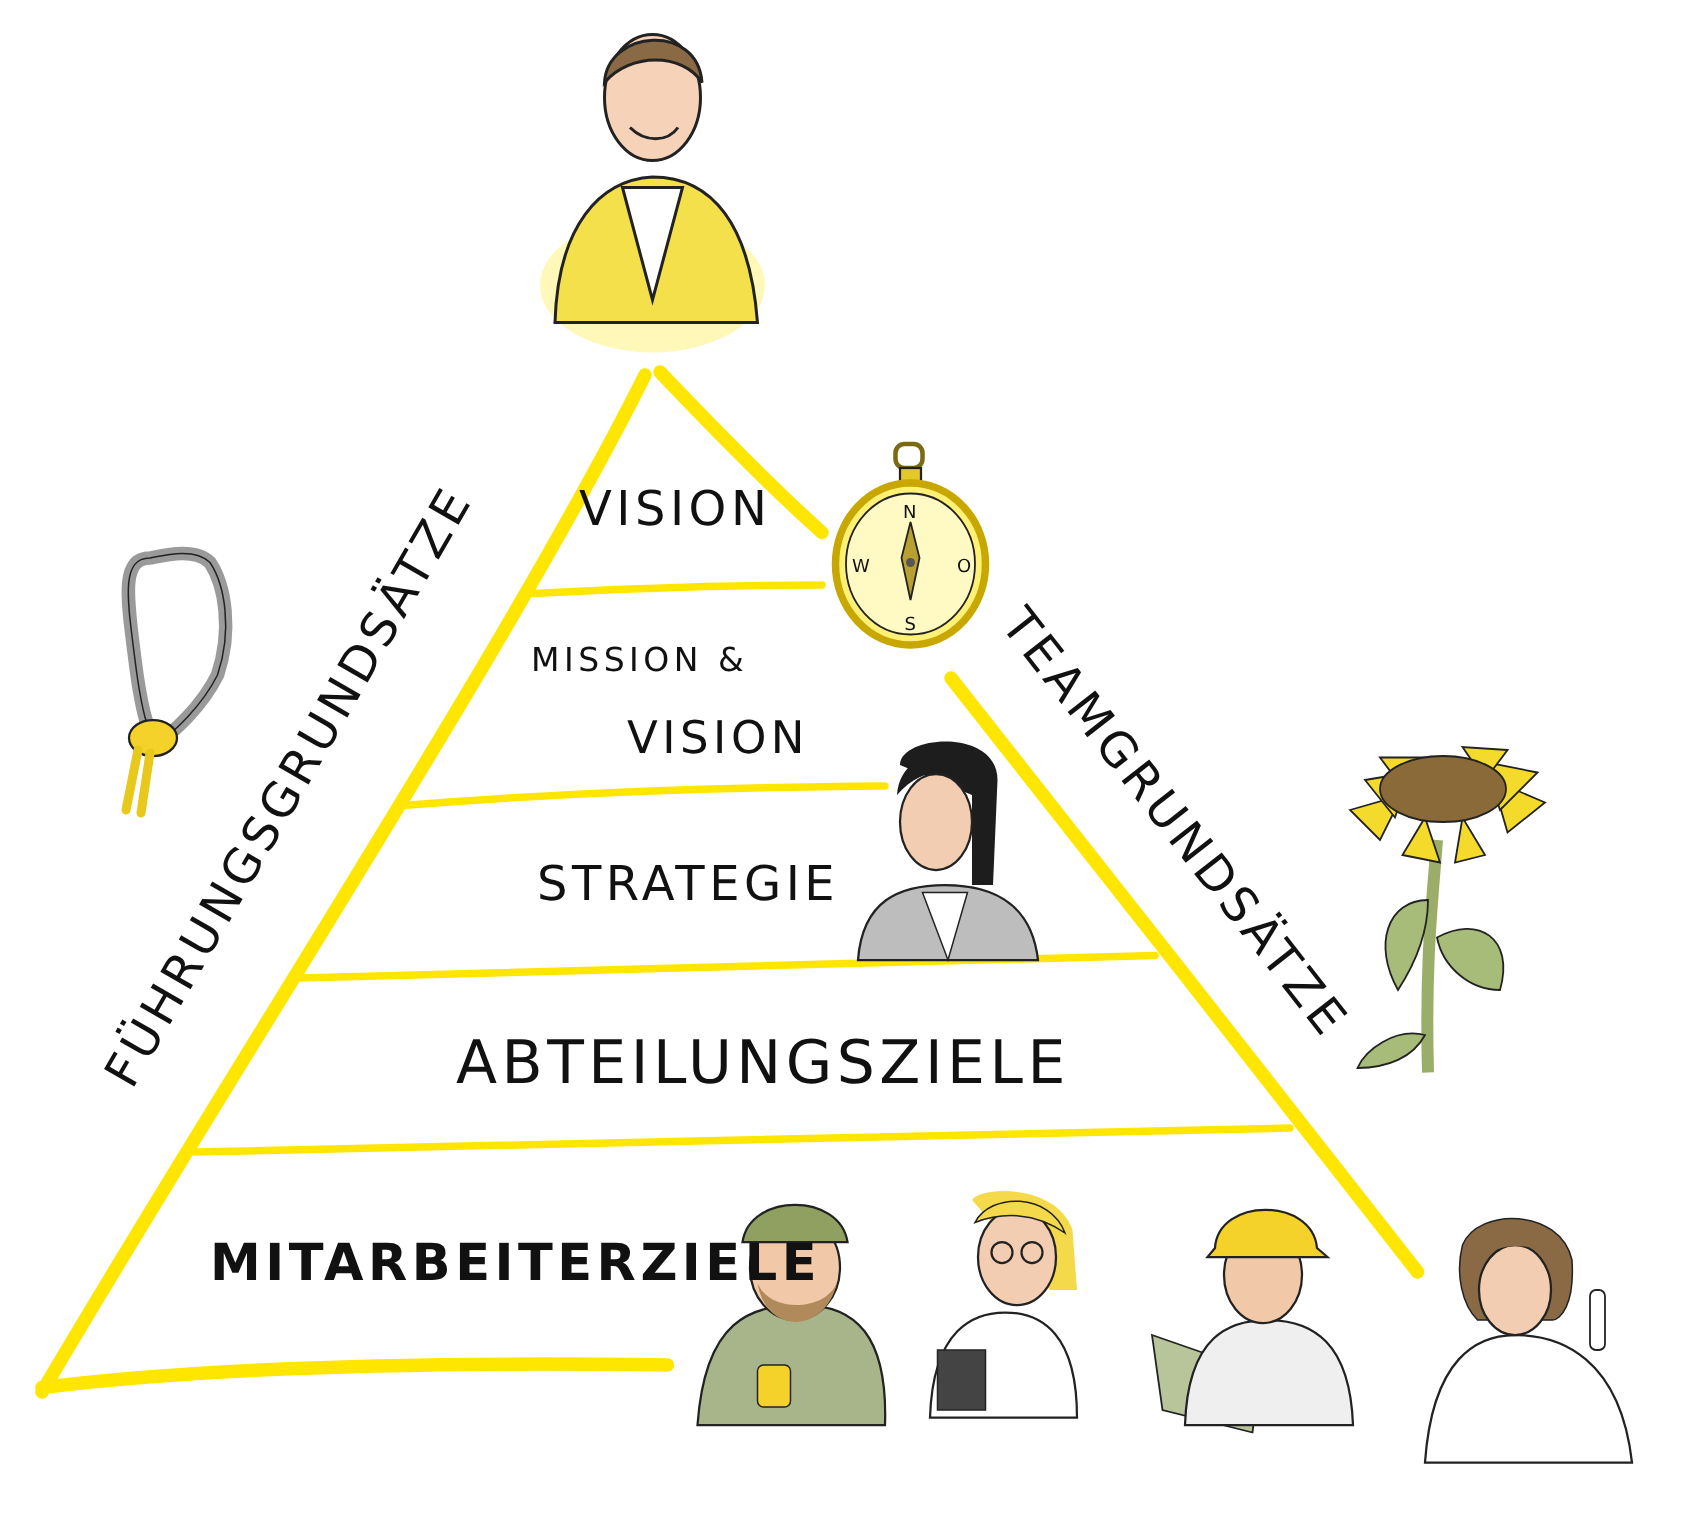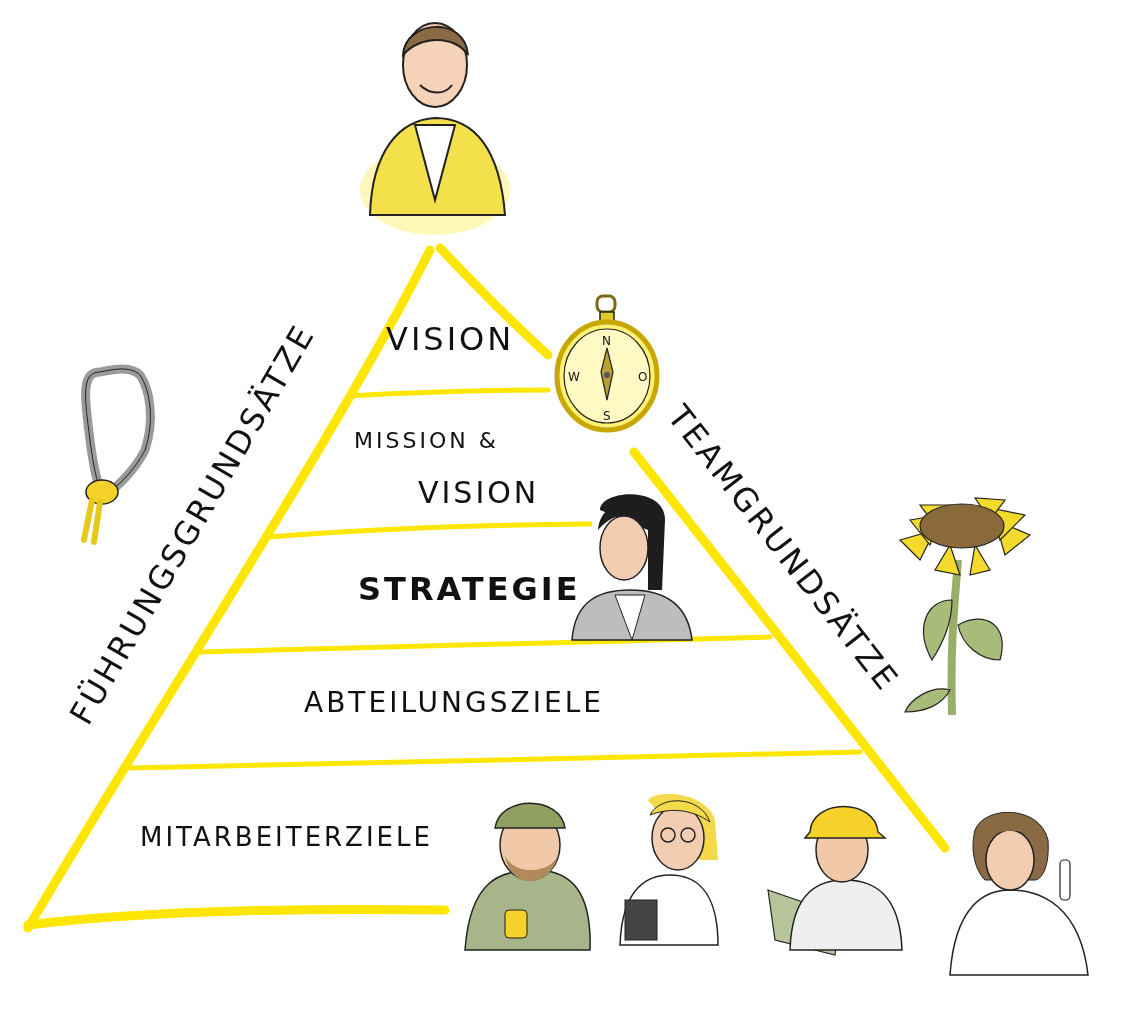--- a/index.html
+++ b/index.html
@@ -108,18 +108,18 @@
     <path d="M975 830 C 985 805, 1040 805, 1048 840 C 1050 870, 1040 880, 1035 880 L 985 880 C 975 870, 970 850, 975 830 Z" fill="#8A6A45" stroke="#222" stroke-width="1"></path>
     <ellipse cx="1010" cy="860" rx="24" ry="30" fill="#F2CDB2" stroke="#222" stroke-width="1.5"></ellipse>
     <path d="M985 830 C 995 815, 1030 815, 1035 838 C 1020 828, 1000 828, 985 840 Z" fill="#8A6A45"></path>
     <rect x="1060" y="860" width="10" height="40" rx="4" fill="#ffffff" stroke="#222" stroke-width="1.2"></rect>
   </g>
 </svg>
 
 <div class="lbl" style="left:386px;top:320px;font-size:32px;">VISION</div>
 <div class="lbl" style="left:354px;top:428px;font-size:22px;">MISSION &amp;</div>
 <div class="lbl" style="left:418px;top:475px;font-size:30px;">VISION</div>
-<div class="lbl" style="left:358px;top:570px;font-size:32px;font-weight:bold;">STRATEGIE</div>
-<div class="lbl" style="left:304px;top:686px;font-size:28px;">ABTEILUNGSZIELE</div>
-<div class="lbl" style="left:140px;top:822px;font-size:26px;">MITARBEITERZIELE</div>
+<div class="lbl" style="left:358px;top:570px;font-size:32px;">STRATEGIE</div>
+<div class="lbl" style="left:304px;top:686px;font-size:40px;">ABTEILUNGSZIELE</div>
+<div class="lbl" style="left:140px;top:822px;font-size:34px;font-weight:bold;">MITARBEITERZIELE</div>
 
 <div class="lbl rot" style="left:62px;top:712px;font-size:32px;transform:rotate(-60deg);">FÜHRUNGSGRUNDSÄTZE</div>
 <div class="lbl rot" style="left:690px;top:398px;font-size:32px;transform:rotate(52deg);">TEAMGRUNDSÄTZE</div>
 
 </body></html>

